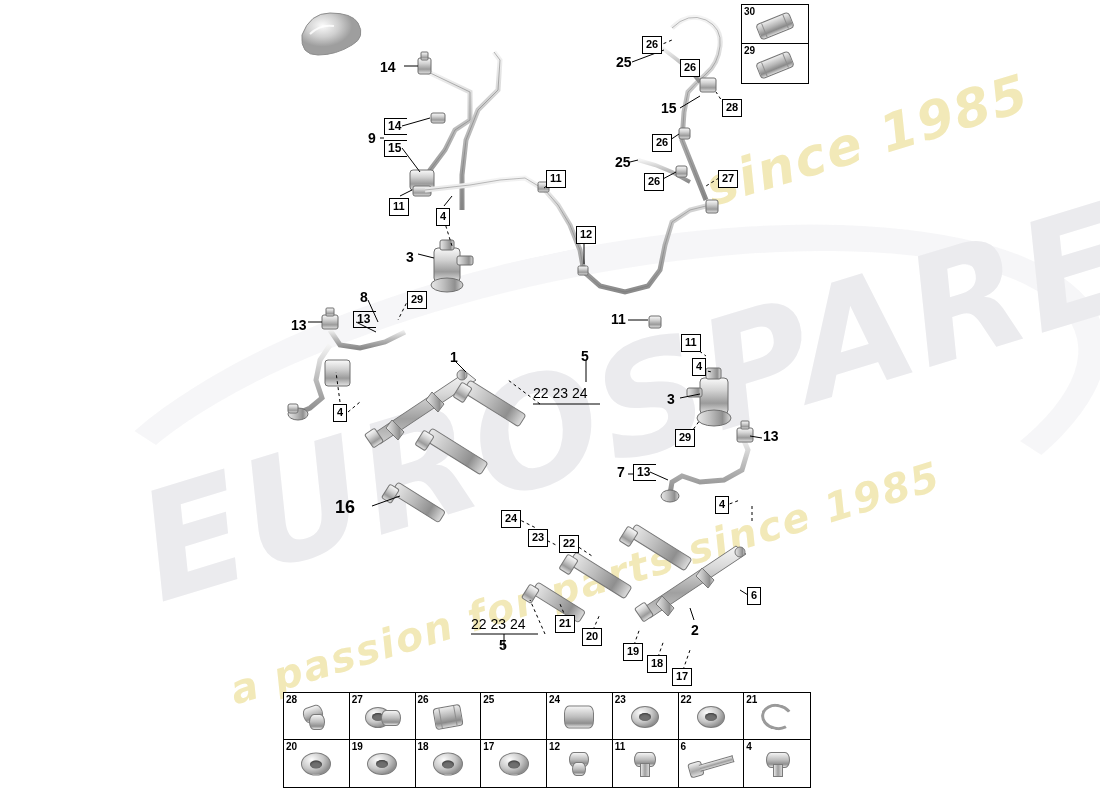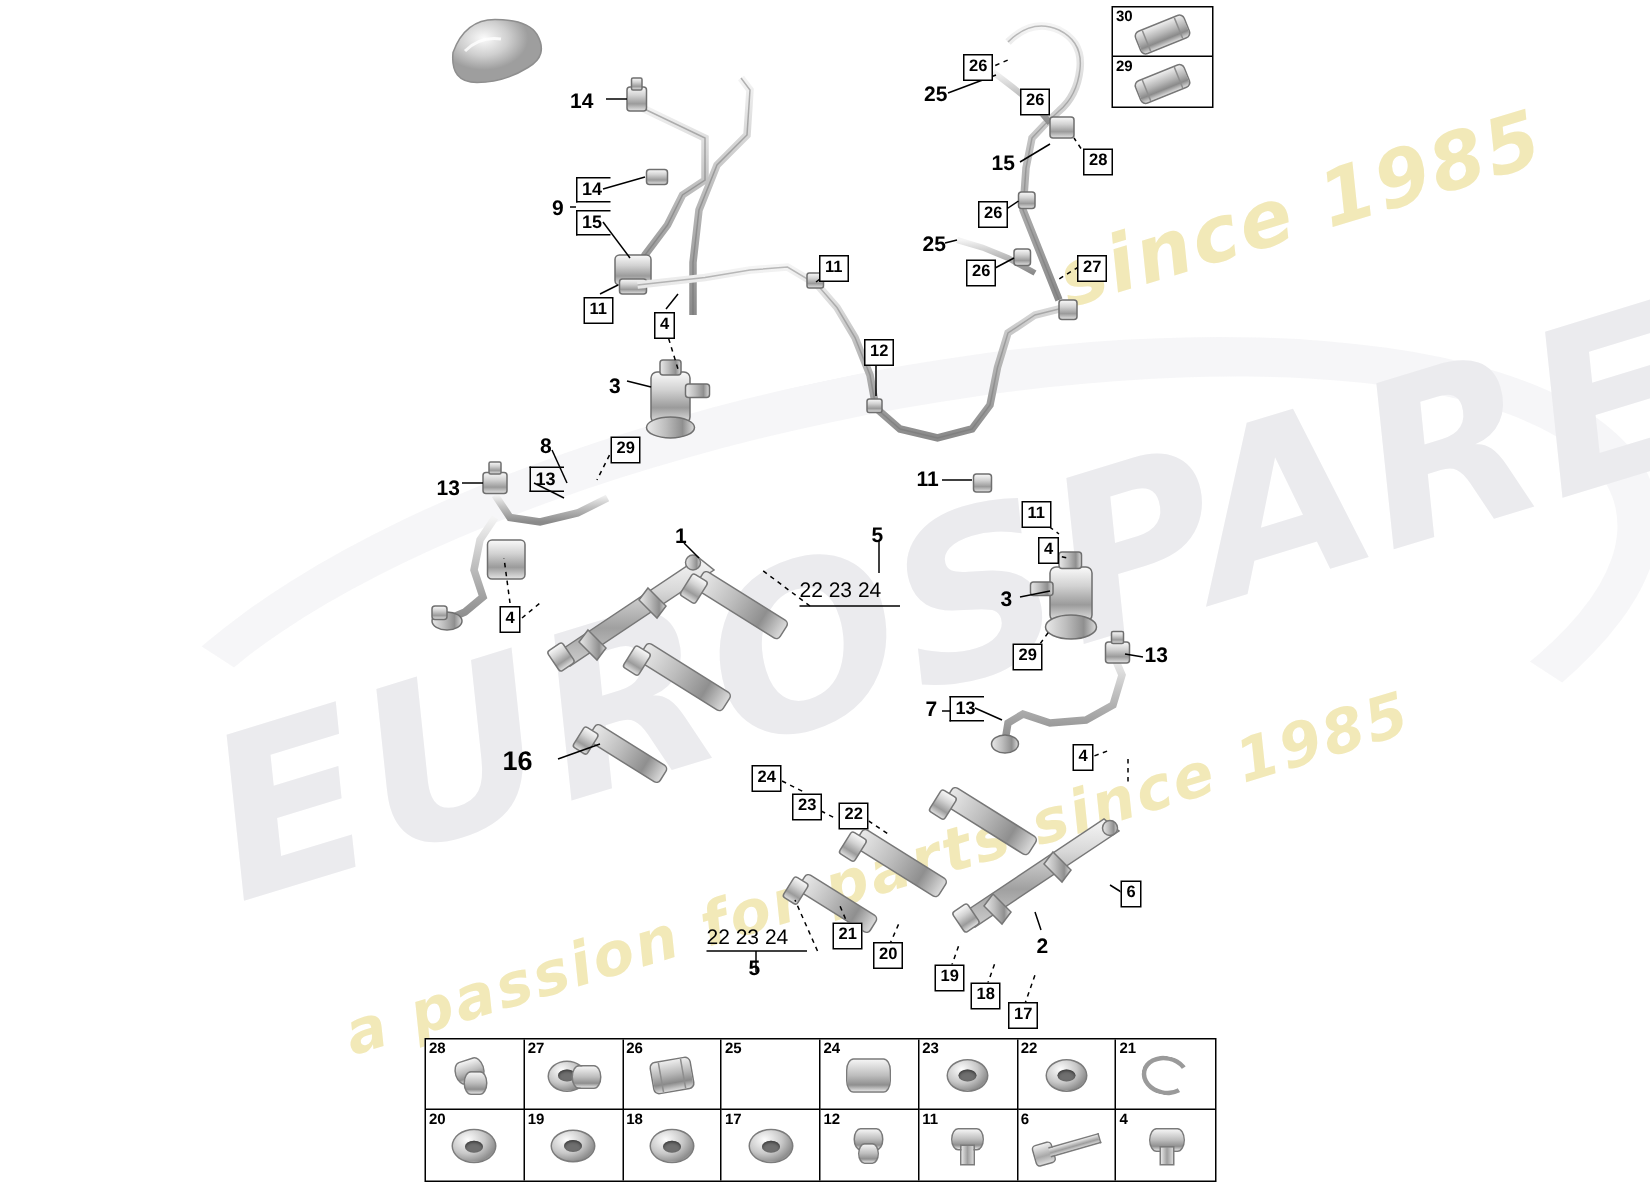--- a/index.html
+++ b/index.html
@@ -130,21 +130,21 @@
     top: 52%;
     transform: translate(-50%,-50%);
   }
 
   
   #corner {
     position: absolute;
     left: 741px;
     top: 4px;
     width: 68px;
-    height: 68px;
+    height: 80px;
     border: 1px solid #000;
     box-sizing: border-box;
     background: #fff;
   }
   #corner .crow {
     position: relative;
     height: 50%;
     box-sizing: border-box;
   }
   #corner .crow:first-child { border-bottom: 1px solid #000; }

